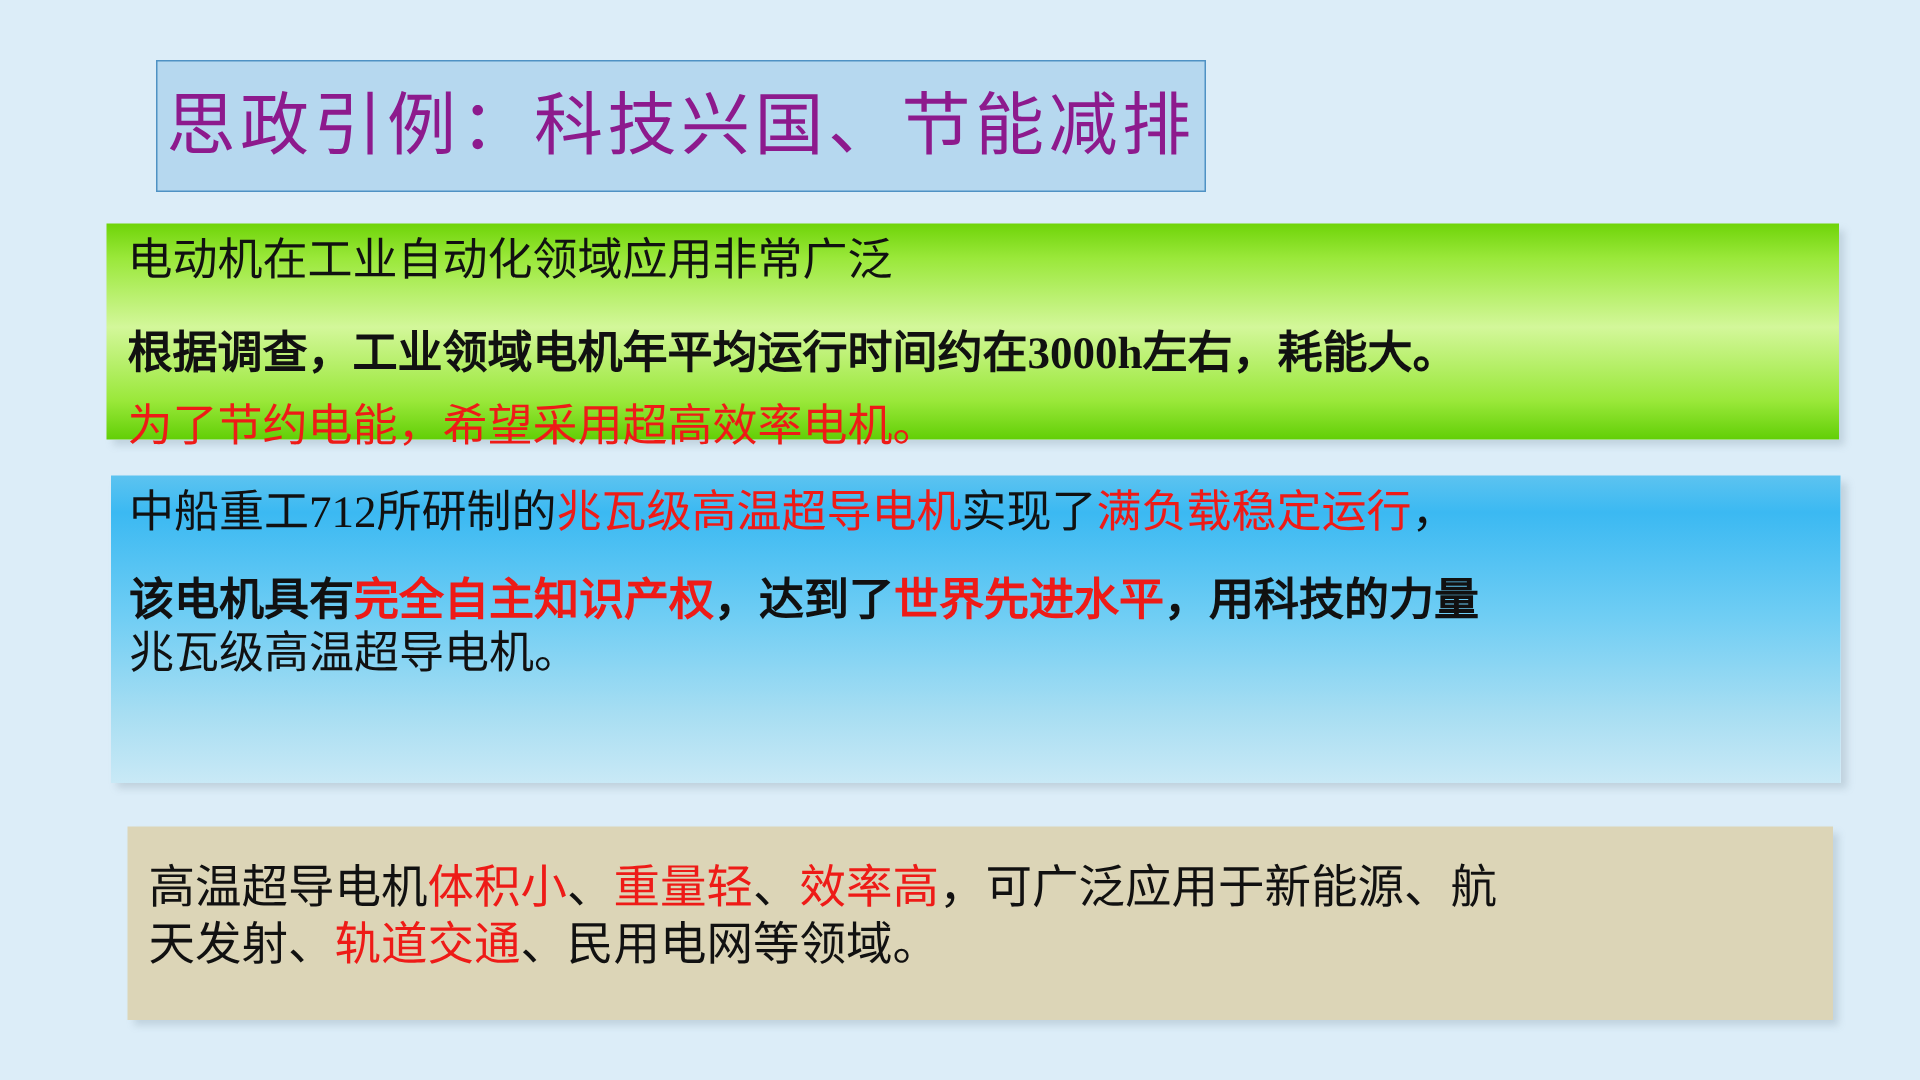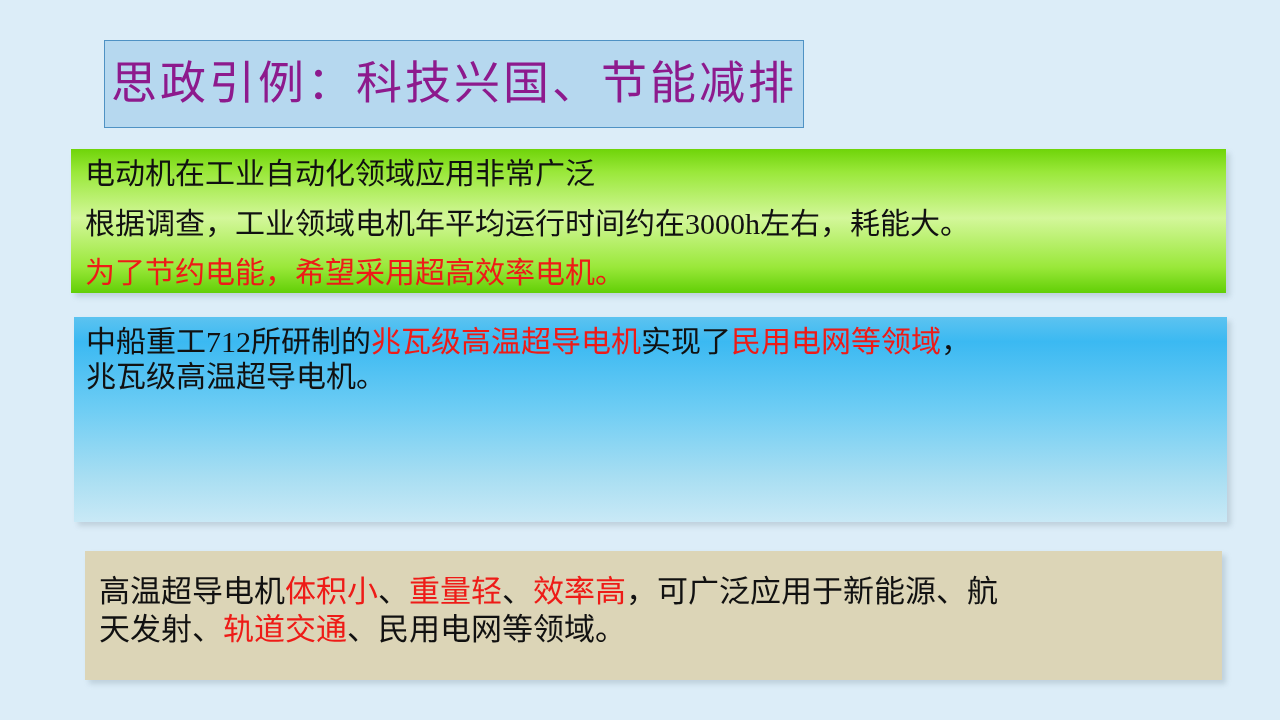--- a/index.html
+++ b/index.html
@@ -91,21 +91,21 @@
   }
 
   
   .line {
     font-size: 30px;
     line-height: 1.28;
     color: #111111;
     white-space: nowrap;
     font-family: "Liberation Serif", "DejaVu Serif", serif;
   }
-  .line.gap-top { margin-top: 12px; }
+  .line.gap-top { margin-top: 24px; font-weight: bold; }
   .line.gap-small { margin-top: 10px; }
 
   .red { color: #ee1b17; }
   .blk { color: #111111; text-align: center; }
 
   .box-green .line { font-size: 30px; }
   .box-blue .line { font-size: 30px; line-height: 1.16; }
   .box-beige .line { font-size: 31px; line-height: 1.22; }
 </style>
 </head>
@@ -117,21 +117,22 @@
     <span class="title-text">思政引例：科技兴国、节能减排</span>
   </div>
 
   <div class="box box-green">
     <div class="line"><span class="blk">电动机在工业自动化领域应用非常广泛</span></div>
     <div class="line gap-top"><span class="blk">根据调查，工业领域电机年平均运行时间约在3000h左右，耗能大。</span></div>
     <div class="line gap-small"><span class="red">为了节约电能，希望采用超高效率电机。</span></div>
   </div>
 
   <div class="box box-blue">
-    <div class="line"><span class="blk">中船重工712所研制的</span><span class="red">兆瓦级高温超导电机</span><span class="blk">实现了</span><span class="red">民用电网等领域</span><span class="blk">，</span></div>
+    <div class="line"><span class="blk">中船重工712所研制的</span><span class="red">兆瓦级高温超导电机</span><span class="blk">实现了</span><span class="red">满负载稳定运行</span><span class="blk">，</span></div>
+    <div class="line gap-top"><span class="blk">该电机具有</span><span class="red">完全自主知识产权</span><span class="blk">，达到了</span><span class="red">世界先进水平</span><span class="blk">，用科技的力量</span></div>
     <div class="line"><span class="blk">兆瓦级高温超导电机。</span></div>
   </div>
 
   <div class="box box-beige">
     <div class="line"><span class="blk">高温超导电机</span><span class="red">体积小</span><span class="blk">、</span><span class="red">重量轻</span><span class="blk">、</span><span class="red">效率高</span><span class="blk">，可广泛应用于新能源、航</span></div>
     <div class="line"><span class="blk">天发射、</span><span class="red">轨道交通</span><span class="blk">、民用电网等领域。</span></div>
   </div>
 
 </div>
 

